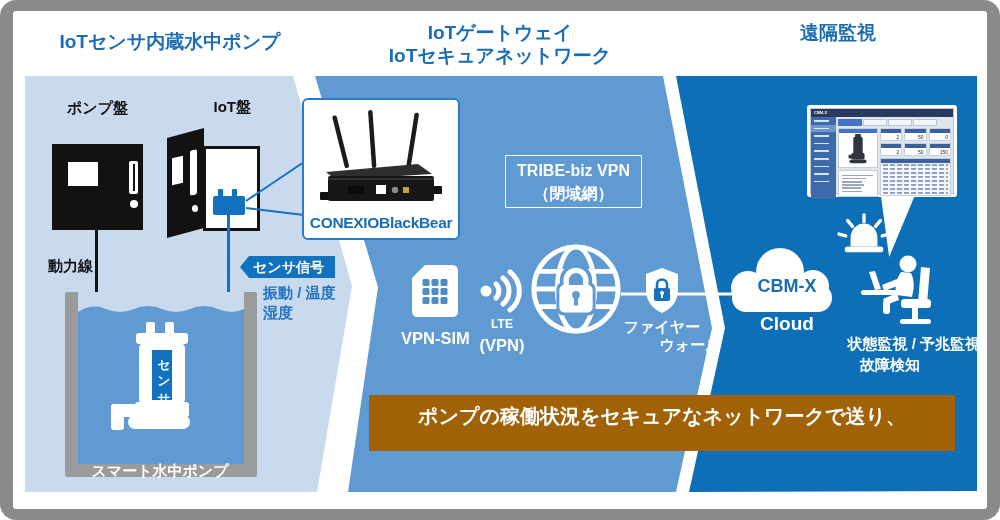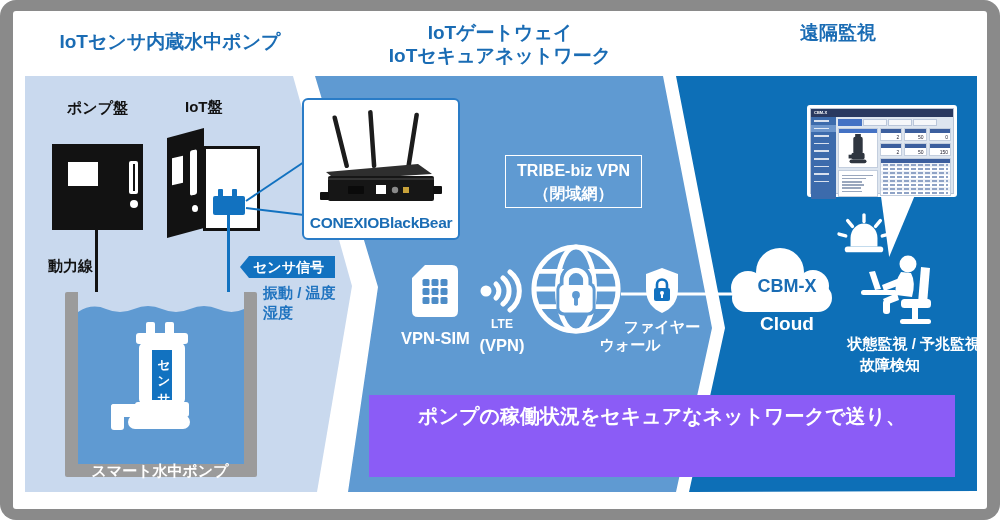--- a/index.html
+++ b/index.html
@@ -23,21 +23,21 @@
   .wlbl{font-weight:700;color:#fff;font-size:15px;text-align:center;}
   .z2{z-index:2}.z3{z-index:3}.z4{z-index:4}.z5{z-index:5}.z6{z-index:6}
   svg{display:block;overflow:visible;}
   
   #conexio{left:302px;top:98px;width:158px;height:142px;background:#fff;border:2.5px solid #2a7cc7;border-radius:6px;z-index:6;}
   #conexio-label{left:0;right:0;bottom:6px;text-align:center;color:#1a6cb4;font-weight:700;font-size:15.5px;letter-spacing:-.3px;}
   
   #tribe{left:505px;top:155px;width:137px;height:53px;border:1.5px solid #fff;z-index:5;text-align:center;padding-top:3px;}
   #tribe div{color:#fff;font-weight:700;font-size:16px;line-height:23px;}
   
-  #banner{left:369px;top:395px;width:586px;height:82px;background:#8b5cf6;z-index:8;text-align:center;padding-top:5px;}
+  #banner{left:369px;top:395px;width:586px;height:56px;background:#a16207;z-index:8;text-align:center;padding-top:5px;}
   #banner div{color:#fff;font-weight:700;font-size:20px;line-height:32px;}
   
   #tank-wall{left:65px;top:292px;width:192px;height:185px;background:#9b9b9b;border-radius:2px;z-index:2;}
   #tank-inner{left:78px;top:292px;width:166px;height:172px;background:#c9d9ee;z-index:2;}
   
   .pw{background:#fff;position:absolute;z-index:3;}
   
   #sensor-tag{left:240px;top:256px;width:95px;height:22px;background:#1272c0;z-index:5;color:#fff;font-weight:700;font-size:14px;
     line-height:22px;padding-left:13px;clip-path:polygon(0 50%,9px 0,100% 0,100% 100%,9px 100%);}
   
@@ -87,21 +87,21 @@
   </div>
   <div class="abs hdr" style="left:723px;top:21px;width:230px;">
     <div>遠隔監視</div>
   </div>
 
   <div class="abs panel" id="panel-left"></div>
   <div class="abs panel" id="panel-mid"></div>
   <div class="abs panel" id="panel-right"></div>
 
   <div class="abs lbl" style="left:52px;top:99px;width:91px;text-align:center;z-index:3;">ポンプ盤</div>
-  <div class="abs lbl" style="left:185px;top:98px;width:66px;text-align:left;z-index:3;">IoT盤</div>
+  <div class="abs lbl" style="left:185px;top:98px;width:66px;text-align:right;z-index:3;">IoT盤</div>
 
   <div class="abs blk z2" style="left:52px;top:144px;width:91px;height:86px;"></div>
   <div class="abs z3" style="left:68px;top:162px;width:30px;height:24px;background:#fff;"></div>
   <div class="abs z3" style="left:129px;top:161px;width:9px;height:33px;background:#fff;border-radius:2px;"></div>
   <div class="abs z4" style="left:132.5px;top:164px;width:2px;height:27px;background:#121212;"></div>
   <div class="abs z3" style="left:130px;top:200px;width:8px;height:8px;background:#fff;border-radius:50%;"></div>
 
   <div class="abs blk z2" style="left:167px;top:128px;width:37px;height:110px;clip-path:polygon(0 9%,100% 0,100% 91%,0 100%);"></div>
   <div class="abs z3" style="left:172px;top:157px;width:11px;height:27px;background:#fff;transform:skewY(-12deg);"></div>
   <div class="abs z3" style="left:190px;top:150px;width:7px;height:45px;background:#fff;border-radius:2px;transform:skewY(-12deg);"></div>
@@ -212,21 +212,21 @@
   </svg>
 
   <svg class="abs z5" style="left:644px;top:267px;" width="36" height="47" viewBox="0 0 36 47">
     <path d="M18,1 L34,7 V22 C34,35 27,42 18,46 C9,42 2,35 2,22 V7 Z" fill="#fff"></path>
     <path d="M13,21 v-3.5 a5,5 0 0 1 10,0 V21" stroke="#1272c0" stroke-width="2.6" fill="none"></path>
     <rect x="10" y="21" width="16" height="13" rx="2" fill="#1272c0"></rect>
     <circle cx="18" cy="26" r="2" fill="#fff"></circle>
     <rect x="17" y="26.5" width="2" height="4.5" fill="#fff"></rect>
   </svg>
   <div class="abs wlbl z3" style="left:620px;top:318px;width:84px;">ファイヤー</div>
-  <div class="abs wlbl z3" style="left:588px;top:336px;width:84px;">ウォール</div>
+  <div class="abs wlbl z3" style="left:648px;top:336px;width:84px;">ウォール</div>
 
   <svg class="abs z5" style="left:728px;top:246px;" width="110" height="70" viewBox="0 0 110 70">
     <circle cx="20" cy="42" r="17" fill="#fff"></circle>
     <circle cx="52" cy="26" r="24" fill="#fff"></circle>
     <circle cx="85" cy="40" r="16" fill="#fff"></circle>
     <rect x="4" y="38" width="100" height="28" rx="14" fill="#fff"></rect>
   </svg>
   <div class="abs z6" style="left:757px;top:276px;width:60px;text-align:center;color:#1a6cb4;font-weight:700;font-size:18px;">CBM-X</div>
   <div class="abs wlbl z5" style="left:752px;top:313px;width:70px;font-size:19px;">Cloud</div>
 

